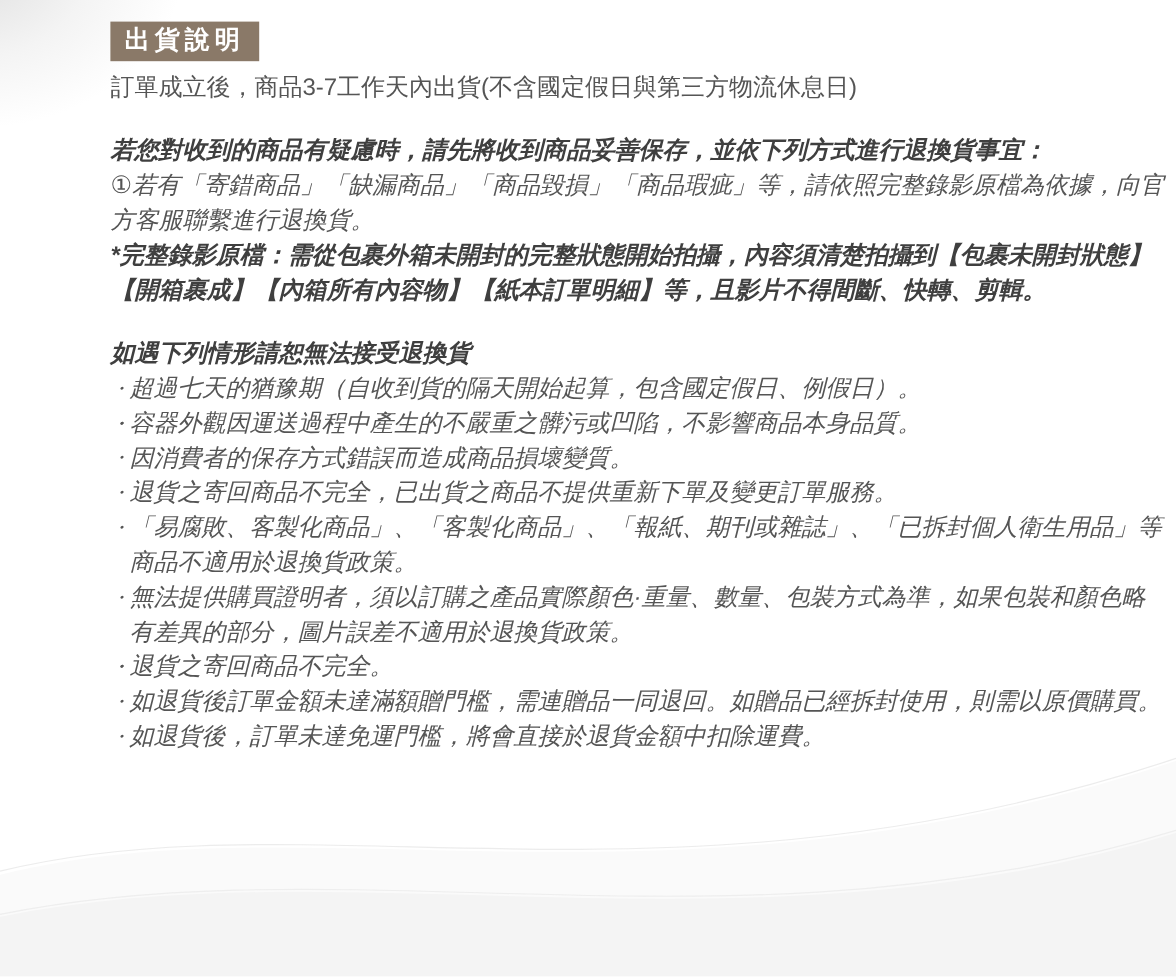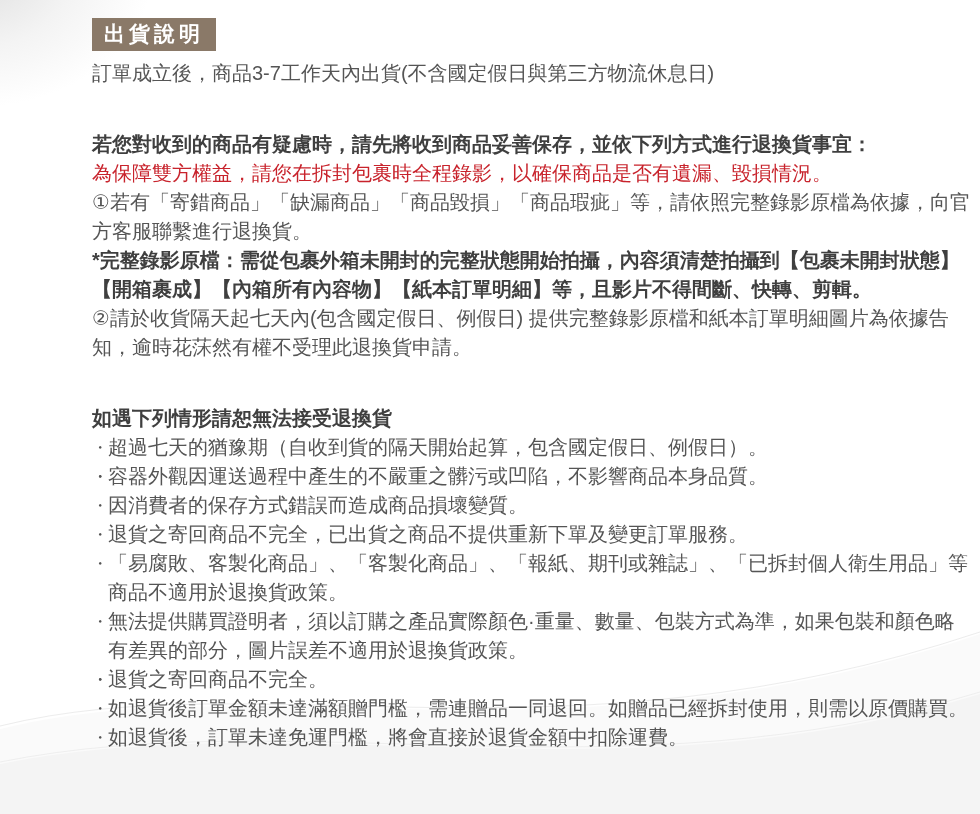--- a/index.html
+++ b/index.html
@@ -47,21 +47,21 @@
     display: inline-block;
     background: var(--badge-bg, #8a7968);
     color: var(--badge-text, #ffffff);
     font-size: 21px;
     font-weight: bold;
     letter-spacing: 4px;
     padding: 1px 12px 3px 12px;
   }
   p { margin: 0; }
   .intro { margin-top: 8px; }
-  .block { margin-top: 42px; }
+  .block { margin-top: 24px; font-style: italic; }
   .bold {
     font-weight: bold;
     color: var(--text-bold, #3f3f3f);
   }
   .red {
     color: var(--warning-red, #c8232c);
   }
   ul.policy-list {
     margin: 0;
     padding: 0;
@@ -93,24 +93,22 @@
   </svg>
 
   <div class="page">
 
     <div class="badge">出貨說明</div>
 
     <p class="intro">訂單成立後，商品3-7工作天內出貨(不含國定假日與第三方物流休息日)</p>
 
     <div class="block">
       <p class="bold">若您對收到的商品有疑慮時，請先將收到商品妥善保存，並依下列方式進行退換貨事宜：</p>
-      <p class="red">為保障雙方權益，請您在拆封包裹時全程錄影，以確保商品是否有遺漏、毀損情況。</p>
       <p>①若有「寄錯商品」「缺漏商品」「商品毀損」「商品瑕疵」等，請依照完整錄影原檔為依據，向官方客服聯繫進行退換貨。</p>
       <p class="bold">*完整錄影原檔：需從包裹外箱未開封的完整狀態開始拍攝，內容須清楚拍攝到【包裹未開封狀態】【開箱裹成】【內箱所有內容物】【紙本訂單明細】等，且影片不得間斷、快轉、剪輯。</p>
-      <p>②請於收貨隔天起七天內(包含國定假日、例假日) 提供完整錄影原檔和紙本訂單明細圖片為依據告知，逾時花莯然有權不受理此退換貨申請。</p>
     </div>
 
     <div class="block">
       <p class="bold">如遇下列情形請恕無法接受退換貨</p>
       <ul class="policy-list">
         <li>
           <span class="marker">・</span><span>超過七天的猶豫期（自收到貨的隔天開始起算，包含國定假日、例假日）。</span>
         </li>
         <li>
           <span class="marker">・</span>

